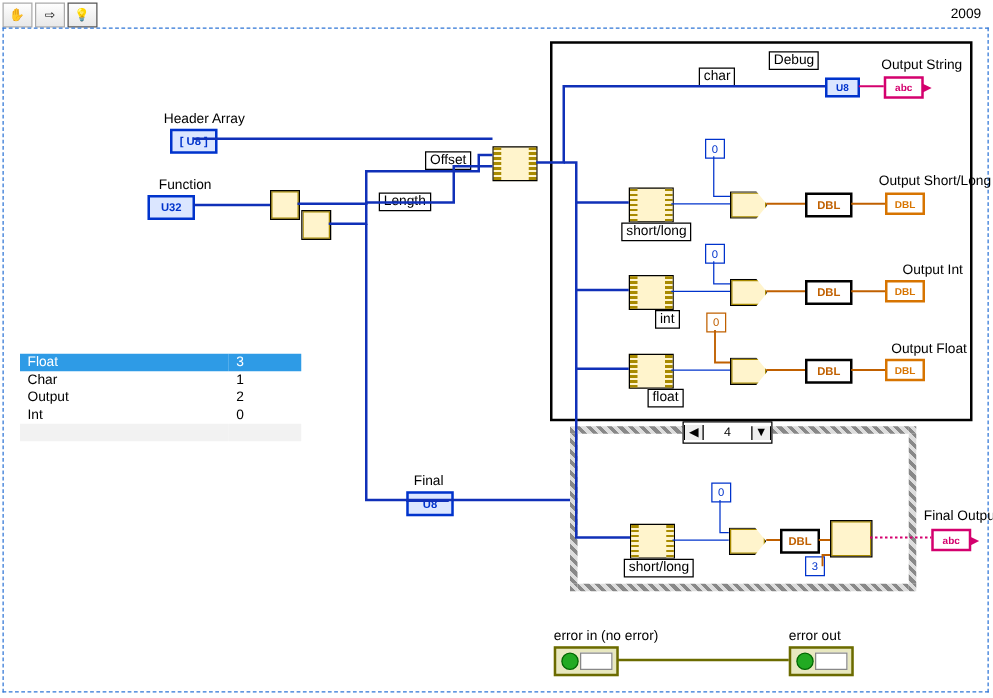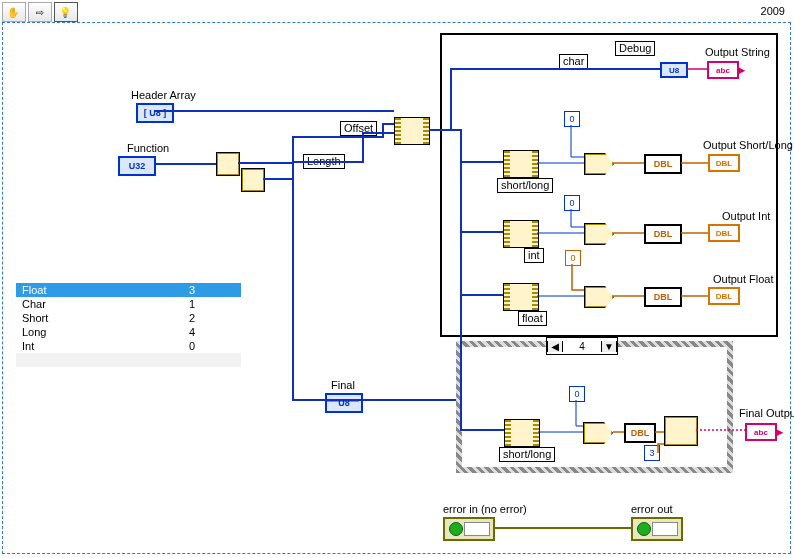--- a/index.html
+++ b/index.html
@@ -214,26 +214,22 @@
     <tbody id="tbody">
         <tr class="sel">
           <td style="width: 155px;">Float</td>
           <td>3</td>
         </tr>
         <tr>
           <td style="width: 155px;">Char</td>
           <td>1</td>
         </tr>
         <tr>
-          <td style="width: 155px;">Short</td>
+          <td style="width: 155px;">Output</td>
           <td>2</td>
-        </tr>
-        <tr>
-          <td style="width: 155px;">Long</td>
-          <td>4</td>
         </tr>
         <tr>
           <td style="width: 155px;">Int</td>
           <td>0</td>
         </tr>
         <tr class="empty">
           <td></td>
           <td></td>
         </tr>
       </tbody>

